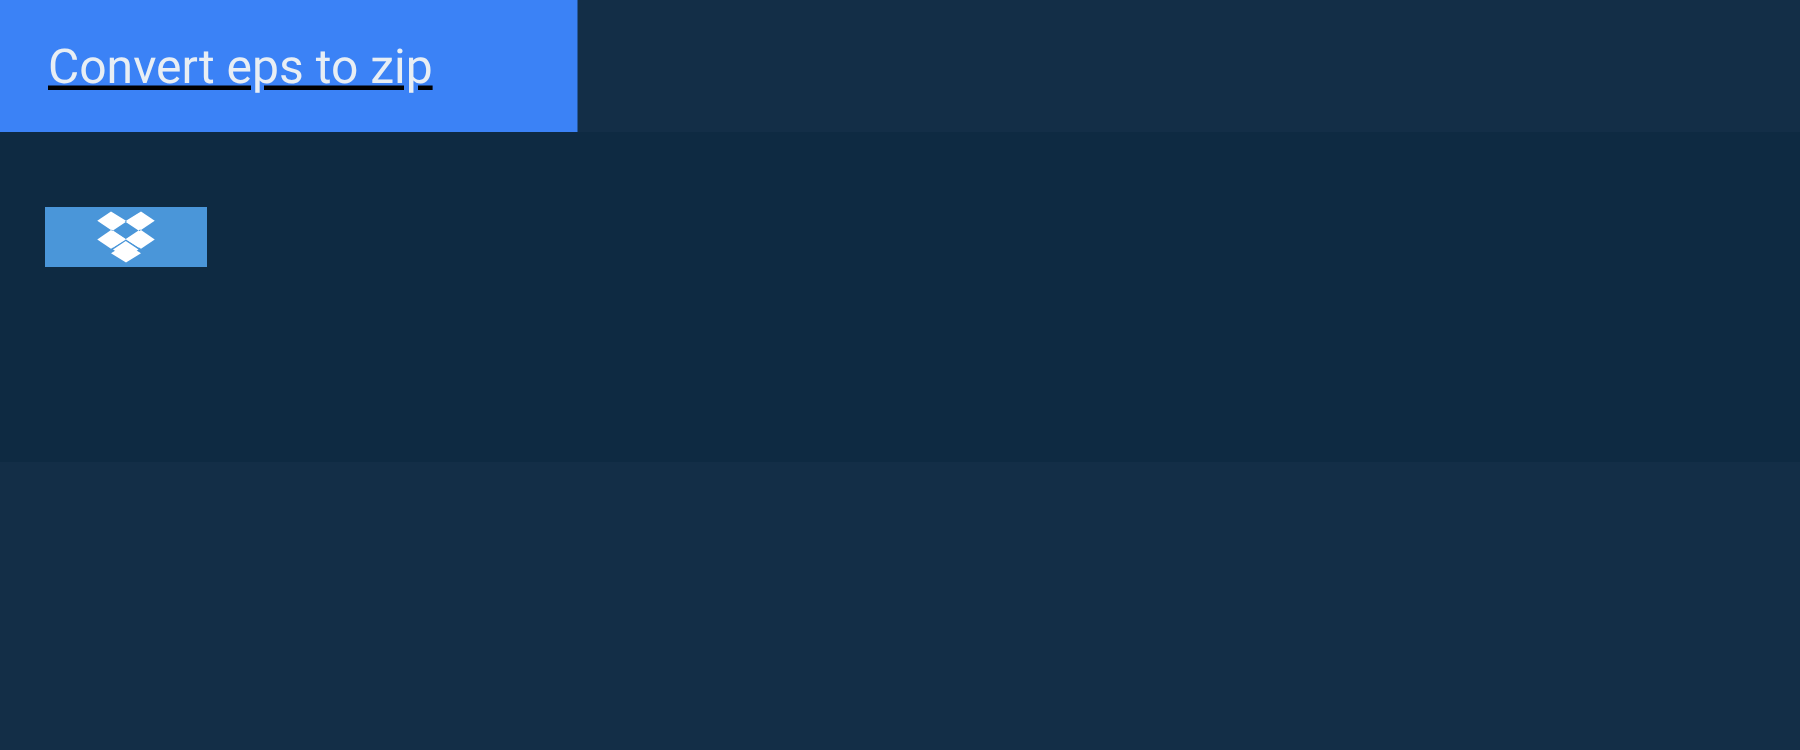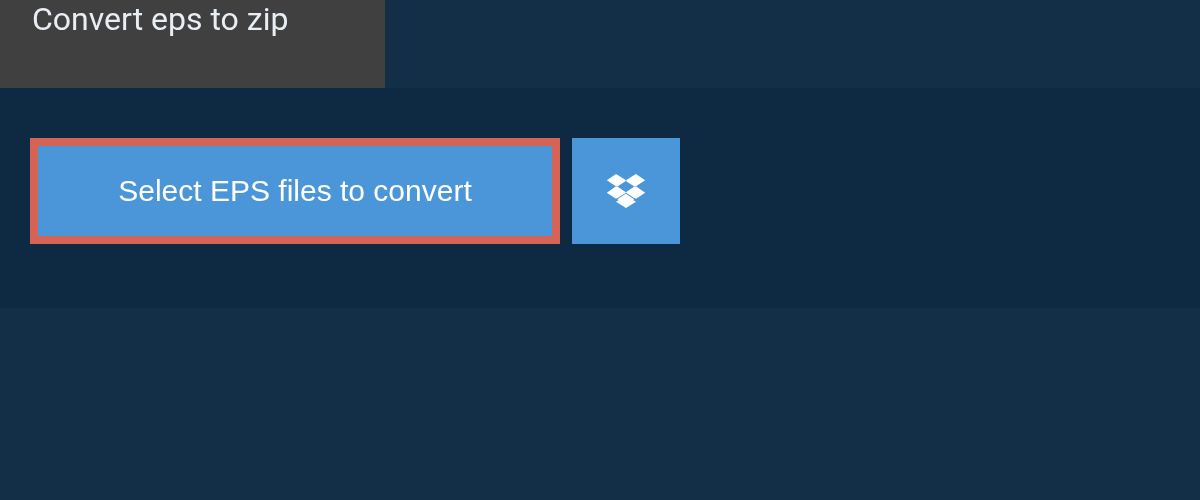--- a/index.html
+++ b/index.html
@@ -14,24 +14,26 @@
       font-family: -apple-system, BlinkMacSystemFont, "Segoe UI", Roboto, sans-serif;
       overflow: hidden;
     }
     .tab-bar {
       background: #132e47;
       height: 88px;
       display: flex;
       align-items: stretch;
     }
     .tab {
-      background: #404040;
+      background: #3b82f6;
       padding: 0 32px;
       display: flex;
+      align-items: center;
       width: 385px;
+      text-decoration: underline;
     }
     .tab-label {
       color: #e8eef4;
       font-size: 32px;
       font-weight: 400;
     }
     .main-panel {
       background: #0e2a42;
       padding: 50px 30px;
     }
@@ -80,23 +82,20 @@
 <body>
 
 <div class="tab-bar">
   <div class="tab">
     <span class="tab-label">Convert eps to zip</span>
   </div>
 </div>
 
 <div class="main-panel">
   <div class="button-row">
-    <button class="select-button">
-      <span>Select EPS files to convert</span>
-    </button>
     <button class="dropbox-button">
       <svg class="dropbox-icon" viewBox="0 0 24 24">
         <path d="M6 2L0 6l6 4-6 4 6 4 6-4 6 4 6-4-6-4 6-4-6-4-6 4zm0 8l6-4 6 4-6 4zm6 5l-6 4 6 4 6-4z" transform="scale(0.85) translate(2 1)"></path>
         <path d="M7.71 2L1.5 6.09l4.29 3.45L12 5.64zm8.58 0L12 5.64l6.21 3.9L22.5 6.09zM1.5 12.99l6.21 4.09L12 13.18l-6.21-3.64zM12 13.18l4.29 3.9 6.21-4.09-4.29-3.45zm0 1.54l-4.29 3.9 1.83 1.2L12 21.5l2.46-1.68 1.83-1.2z" fill="none"></path>
         <path d="M6 1.5L0.5 5.2l3.8 3L0.5 11.2l5.5 3.7L12 11.2l6 3.7 5.5-3.7-3.8-3 3.8-3L18 1.5l-6 3.7zm6 10.4l-6 3.7 2.3 1.5L12 20l3.7-2.9 2.3-1.5z" fill="none"></path>
         <g>
           <path d="M12 5.5 L6 1.8 L0.5 5.5 L6 9.2 Z"></path>
           <path d="M12 5.5 L18 1.8 L23.5 5.5 L18 9.2 Z"></path>
           <path d="M12 13 L6 9.2 L0.5 13 L6 16.7 Z"></path>
           <path d="M12 13 L18 9.2 L23.5 13 L18 16.7 Z"></path>

